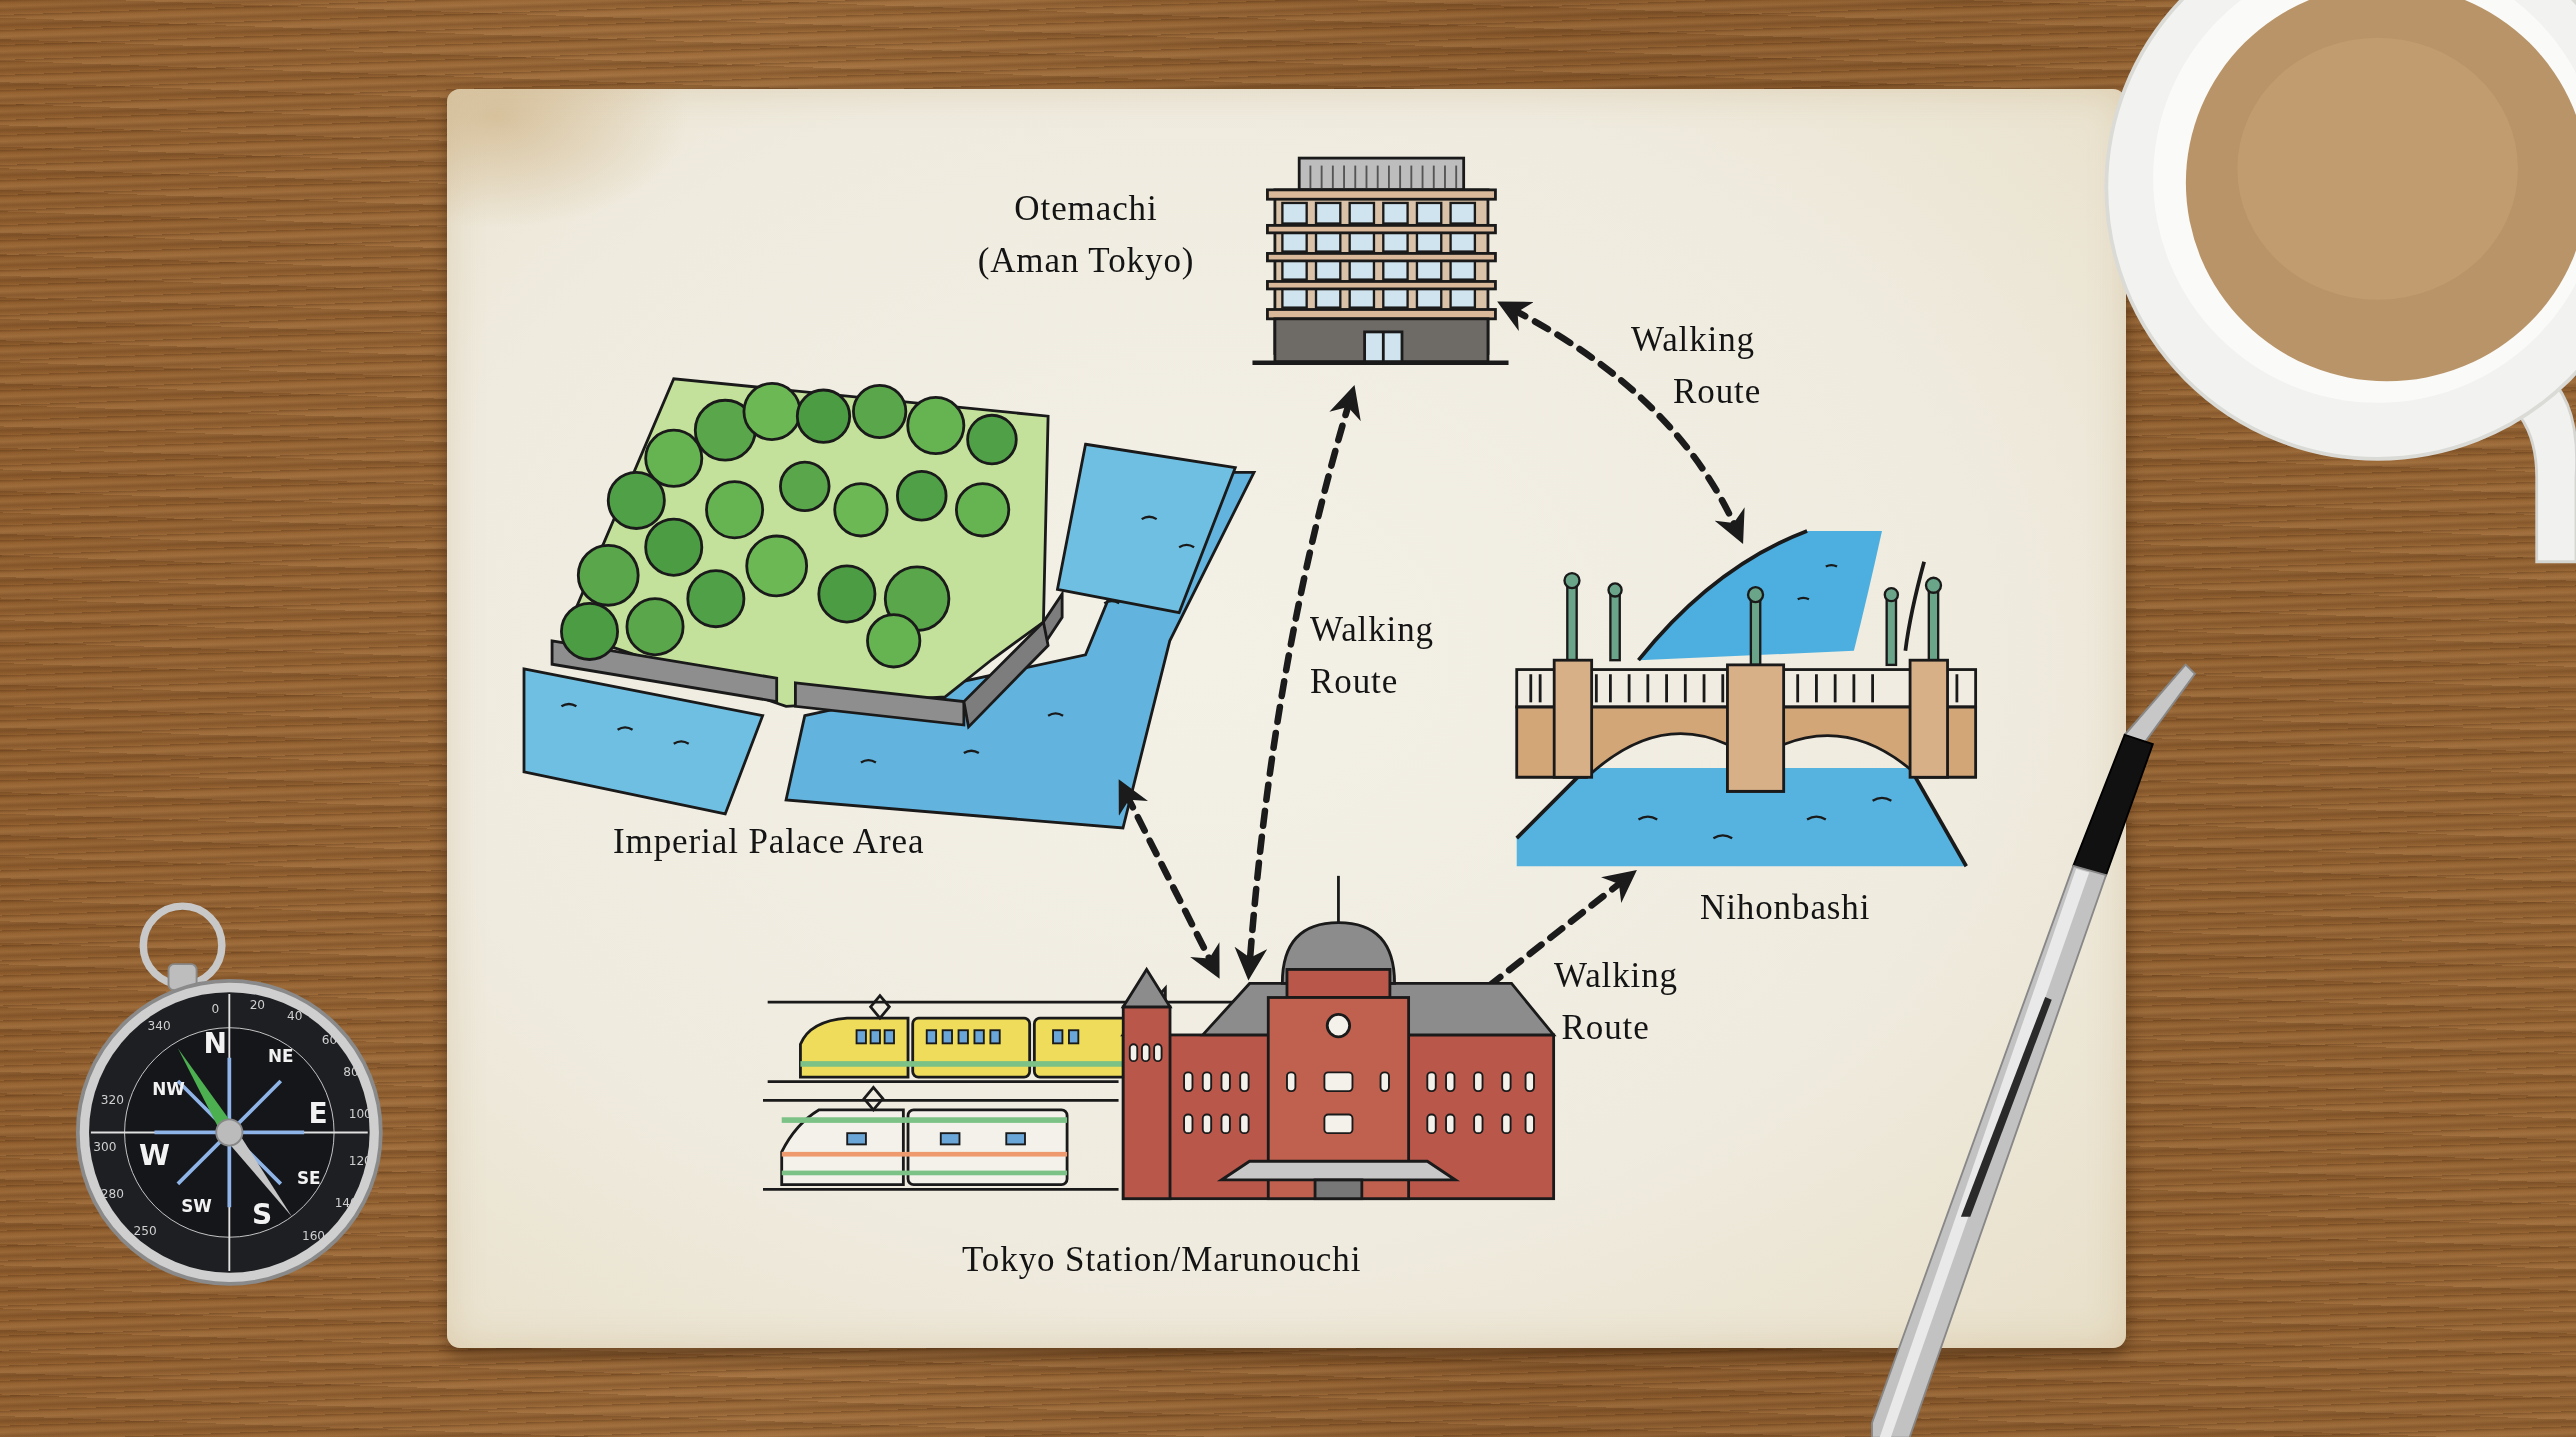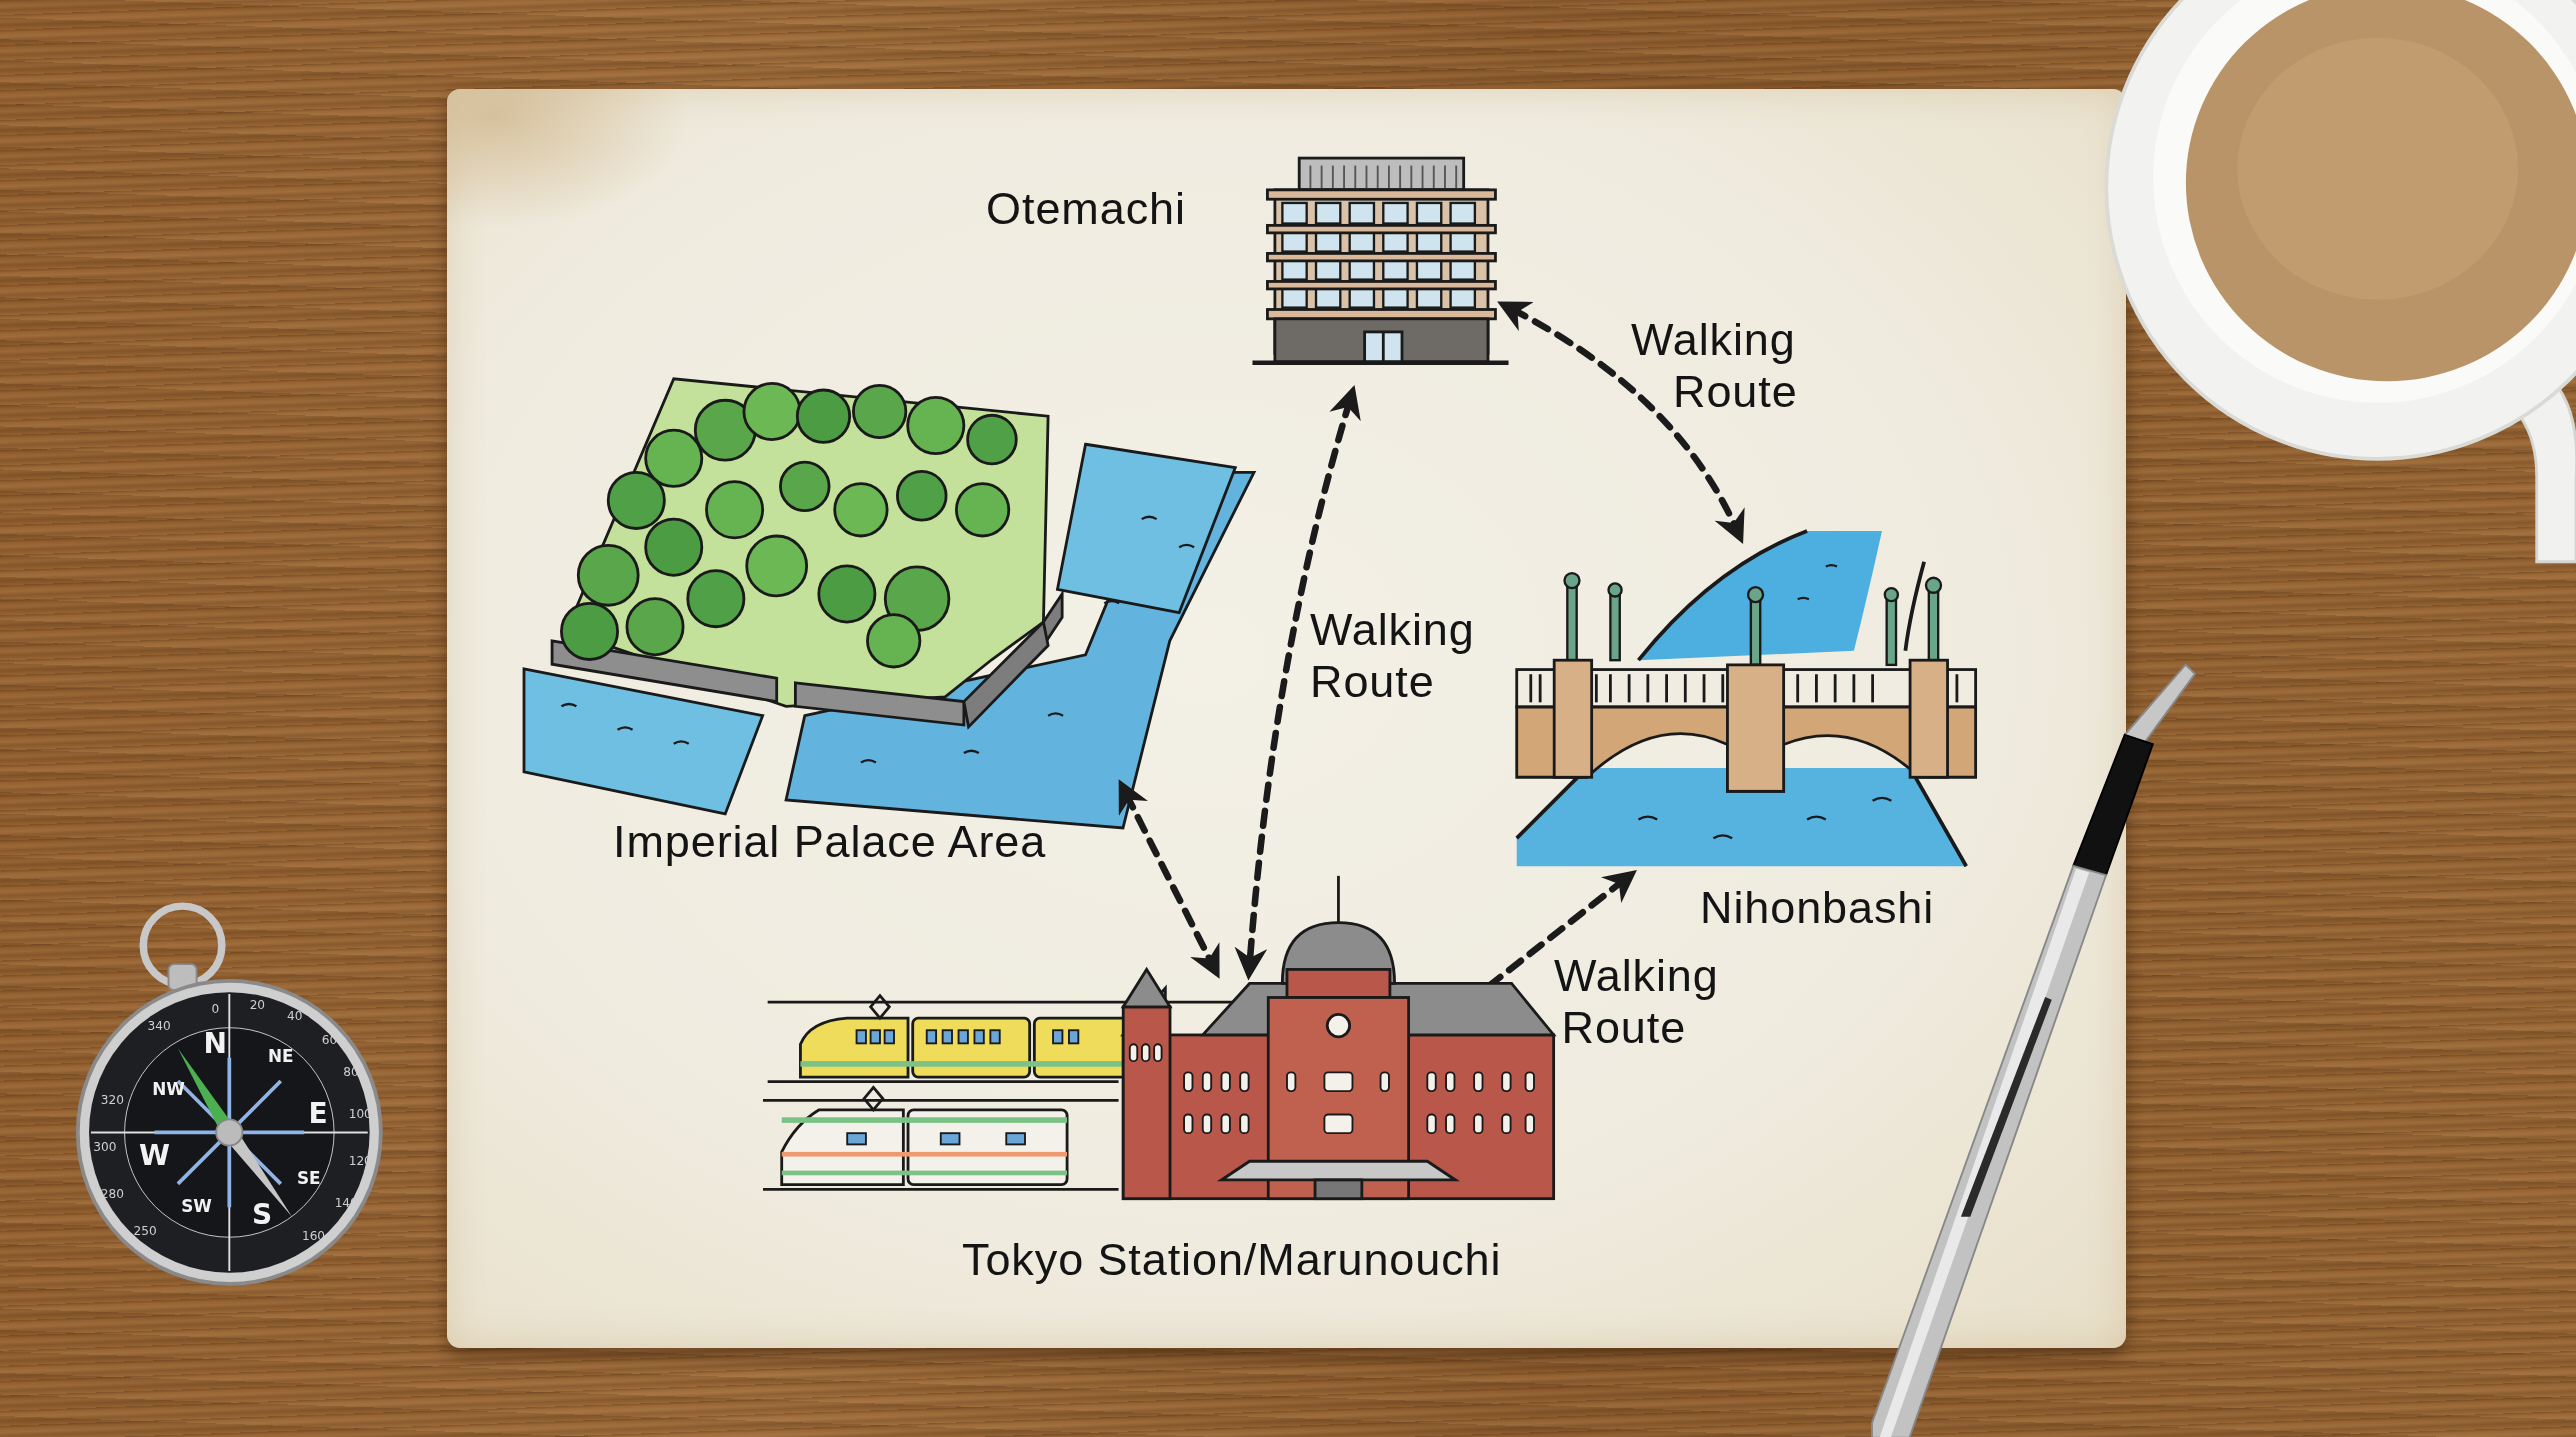--- a/index.html
+++ b/index.html
@@ -9,37 +9,38 @@
   .desk{position:absolute;inset:0;
     background:
       repeating-linear-gradient(178deg, rgba(60,32,12,0.28) 0px, rgba(60,32,12,0.0) 2.8px, rgba(255,220,170,0.06) 6.6px, rgba(60,32,12,0.18) 10.3px, rgba(0,0,0,0) 15px),
       repeating-linear-gradient(182deg, rgba(70,40,15,0.15) 0px, rgba(0,0,0,0) 8.4px, rgba(255,210,160,0.07) 21.5px),
       linear-gradient(90deg,#93602f,#9c6a38 30%,#8d5c2d 60%,#976533);}
   .paper{position:absolute;left:447px;top:89px;width:1679px;height:1259px;
     background:radial-gradient(ellipse at 45% 45%, #f3f0e6 0%, #efebdf 60%, #e8dfc8 100%);
     border-radius:13px;box-shadow:0 7.5px 17px rgba(40,20,5,0.45), inset 0 0 37px rgba(180,140,80,0.25);}
   .paper-stain{position:absolute;left:447px;top:89px;width:243px;height:140px;
     background:radial-gradient(ellipse at 20% 20%, rgba(190,150,90,0.45), rgba(190,150,90,0) 70%);border-radius:13px 0 0 0;}
-  .label{position:absolute;color:#141414;font-family:Liberation Sans, sans-serif;
-    font-size:45px;line-height:52px;white-space:nowrap;letter-spacing:0.9px;}
+  .label{position:absolute;color:#141414;font-family:Liberation Serif, serif;
+    font-size:35px;line-height:52px;white-space:nowrap;letter-spacing:0.9px;}
   .label.c{text-align:center;}
   svg{position:absolute;overflow:visible;}
   .dash{fill:none;stroke:#1b1b1b;stroke-width:7;stroke-dasharray:16 12;stroke-linecap:round;}
   .ink{stroke:#1a1a1a;stroke-width:3;}
 </style>
 </head>
 <body>
 
 <div class="desk"></div>
 
 <div class="paper"></div>
 <div class="paper-stain"></div>
 
 <div class="label c" style="left:922px;top:183px;width:328px;">
   <div>Otemachi</div>
+  <div>(Aman Tokyo)</div>
 </div>
 
 <svg style="left:1245px;top:154px;" width="271" height="225" viewBox="0 0 290 240">
   <rect x="58" y="4" width="176" height="34" fill="#bdbdbd" stroke="#1a1a1a" stroke-width="3"></rect>
   <g stroke="#555" stroke-width="2">
     <line x1="70" y1="12" x2="70" y2="36"></line>
       <line x1="82" y1="12" x2="82" y2="36"></line>
       <line x1="94" y1="12" x2="94" y2="36"></line>
       <line x1="106" y1="12" x2="106" y2="36"></line>
       <line x1="118" y1="12" x2="118" y2="36"></line>

